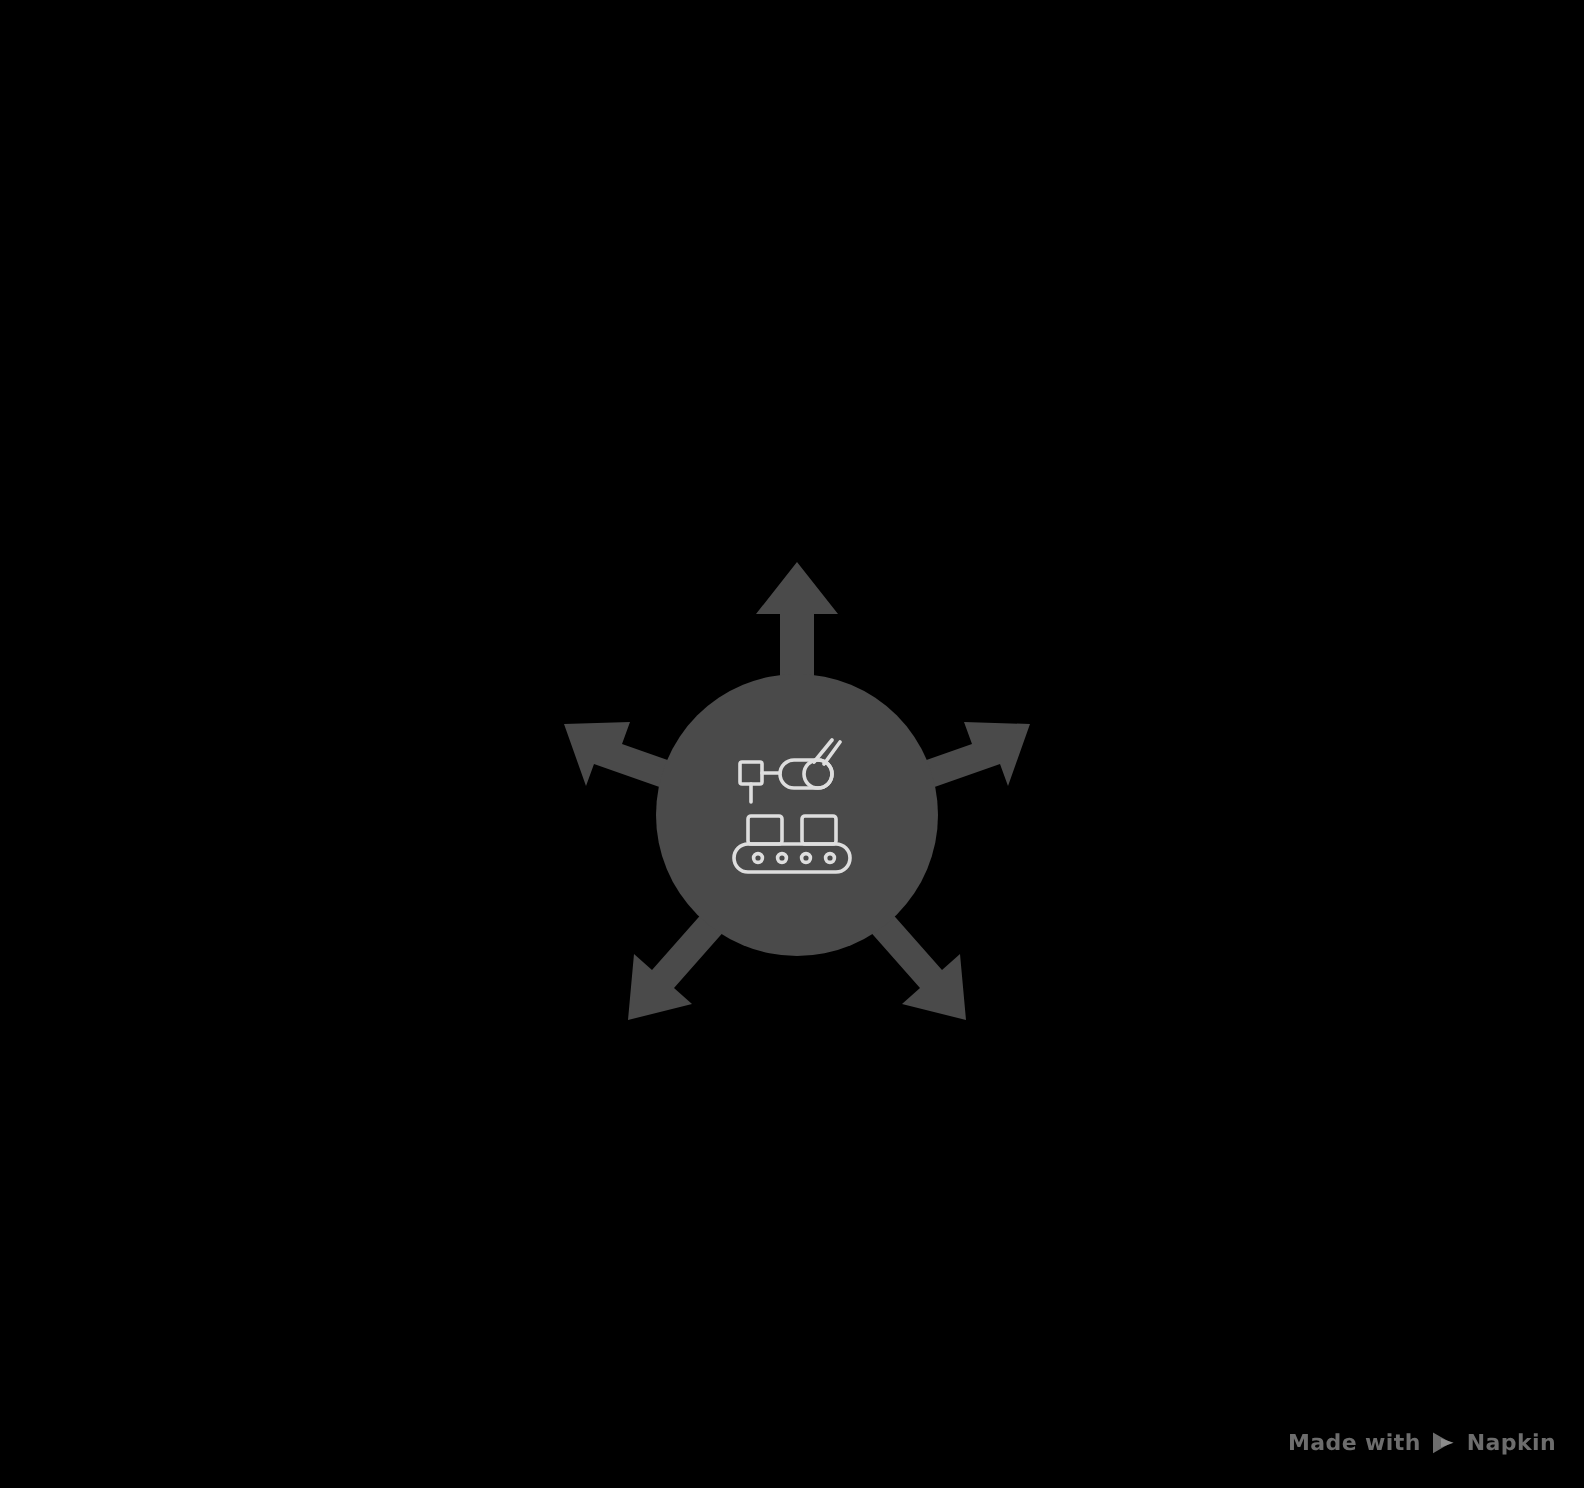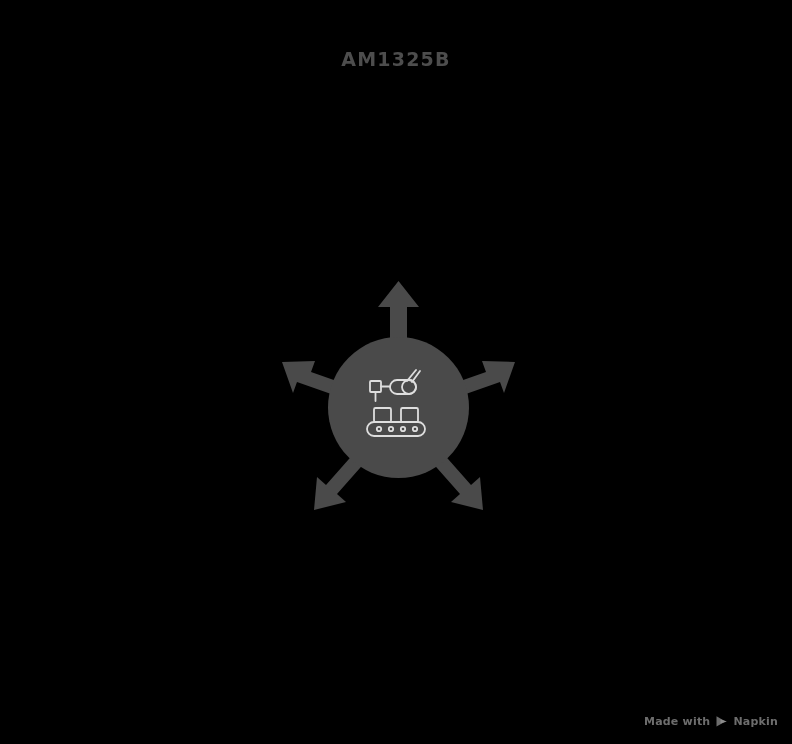--- a/index.html
+++ b/index.html
@@ -87,21 +87,20 @@
     color: #6d6d6d;
     letter-spacing: .2px;
   }
   #watermark .wm-logo { display: block; }
 </style>
 </head>
 <body>
 
 <div id="stage">
 
-  <div id="page-title">AM1325B</div>
 
   <svg id="arrows" viewBox="0 0 792 744">
     <g fill="#4a4a4a">
 
       <path d="M390 410 L390 307 L378 307 L398.5 281 L419 307 L407 307 L407 410 Z"></path>
 
       <path d="M385 398 L311 372 L315 361 L282 362 L293 393 L297 382 L371 408 Z"></path>
 
       <path d="M412 398 L486 372 L482 361 L515 362 L504 393 L500 382 L426 408 Z"></path>
 

